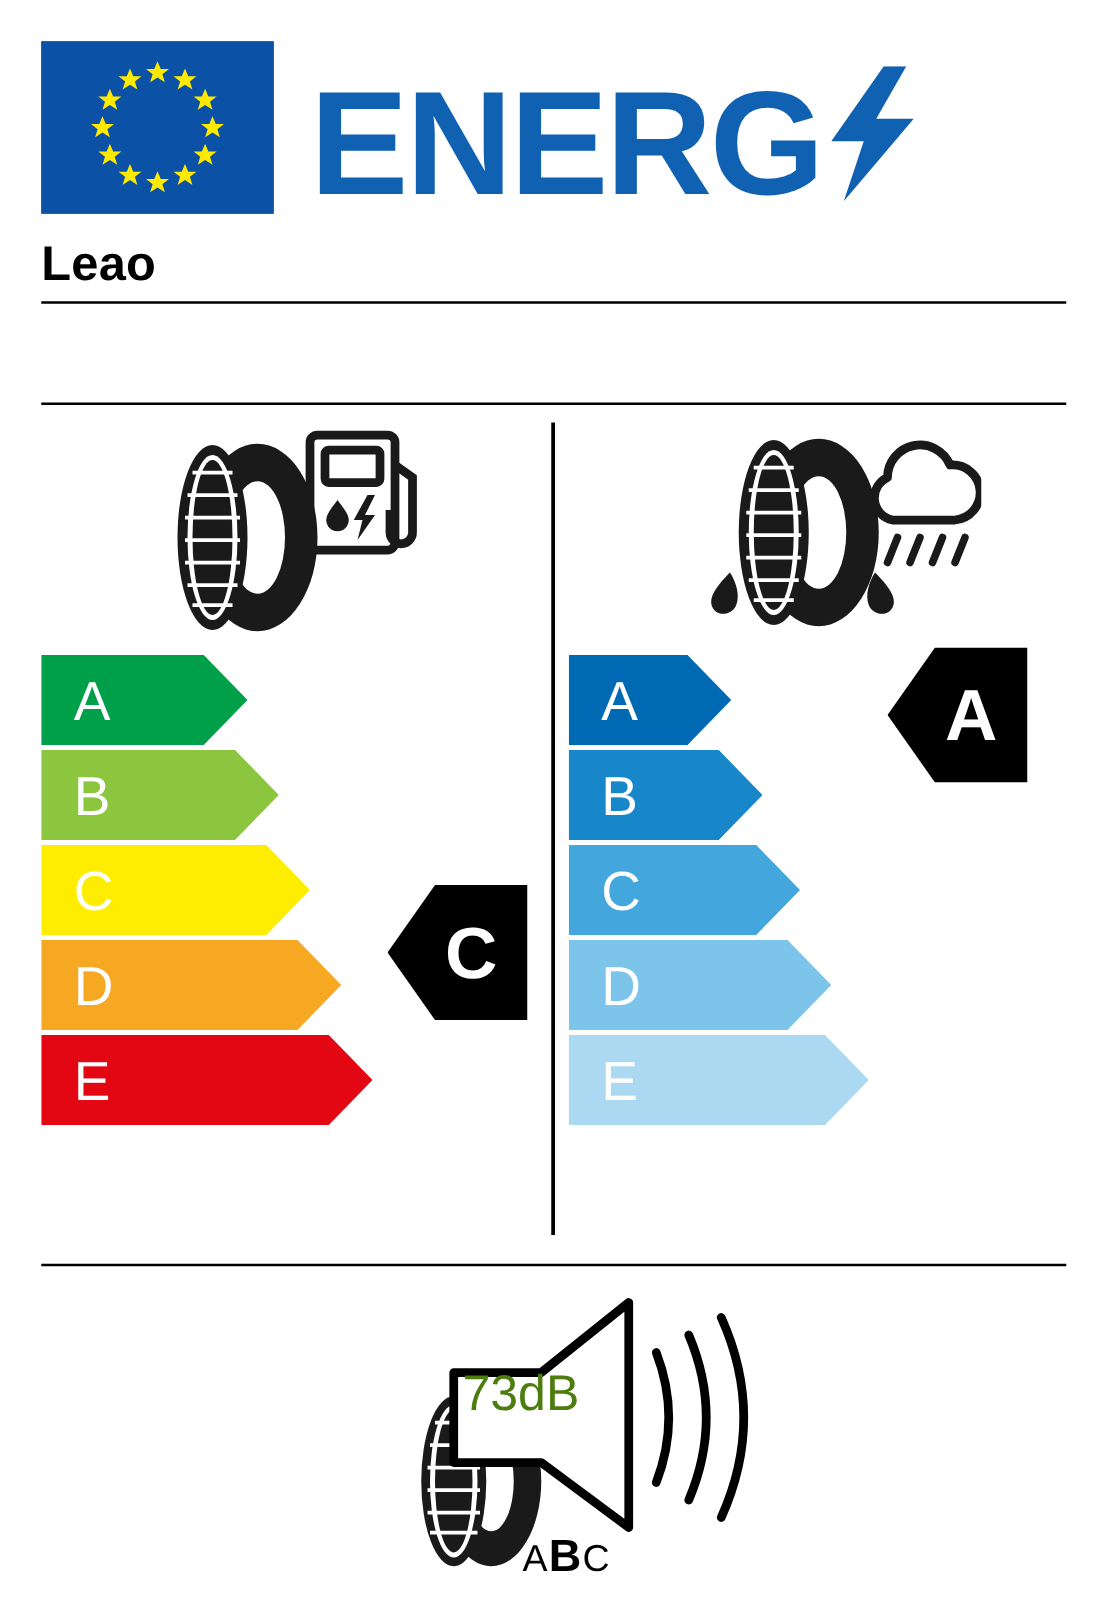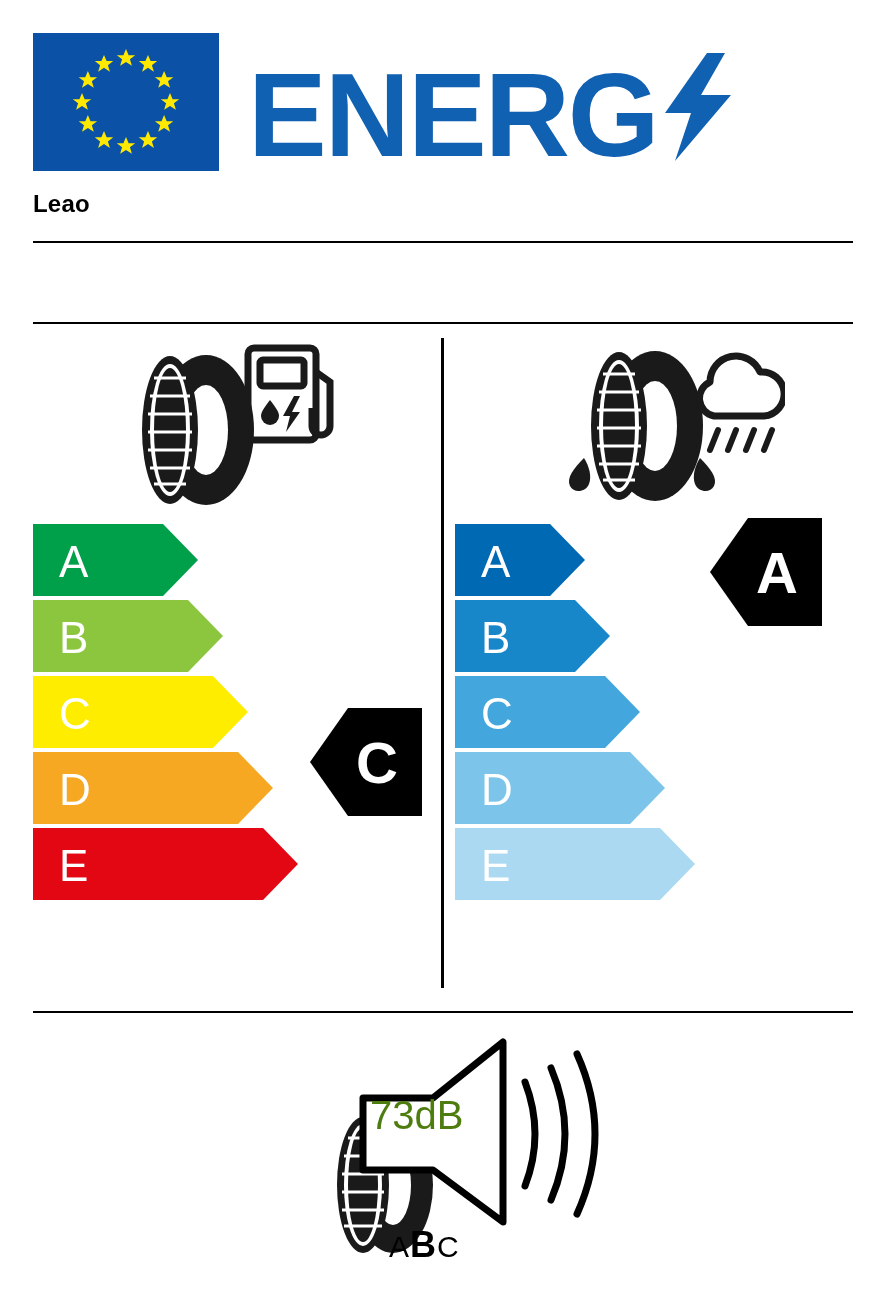--- a/index.html
+++ b/index.html
@@ -56,21 +56,21 @@
     top: 20px;
     width: 66px;
     height: 108px;
   }
 
   
   .brand {
     position: absolute;
     left: 33px;
     top: 190px;
-    font-size: 24px;
+    font-size: 39px;
     font-weight: 700;
     color: #000;
     letter-spacing: 0.2px;
   }
   .rule {
     position: absolute;
     background: #000;
     height: 2px;
   }
   .rule-1 { left: 33px; top: 241px; width: 820px; }
@@ -164,21 +164,21 @@
     position: absolute;
     left: 370px;
     top: 1093px;
     font-size: 40px;
     font-weight: 400;
     color: #4d7c0f;
     z-index: 3;
   }
   .noise-class {
     position: absolute;
-    left: 389px;
+    left: 418px;
     top: 1224px;
     font-size: 30px;
     color: #000;
     z-index: 3;
     letter-spacing: 1px;
   }
   .noise-class b { font-size: 36px; font-weight: 700; }
 </style>
 </head>
 <body>

